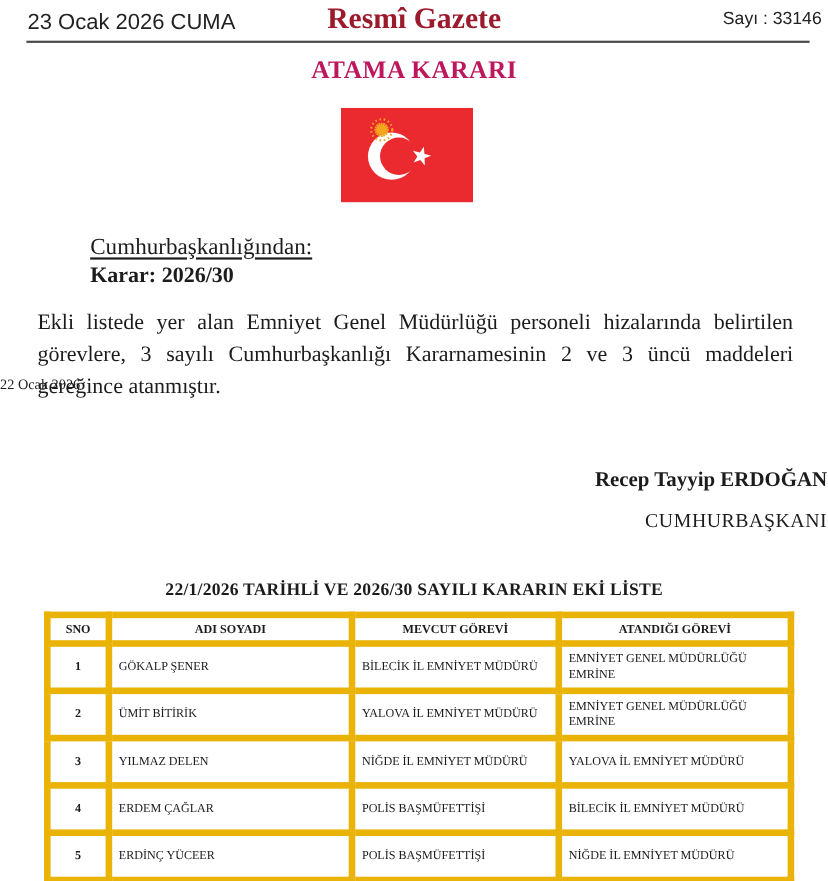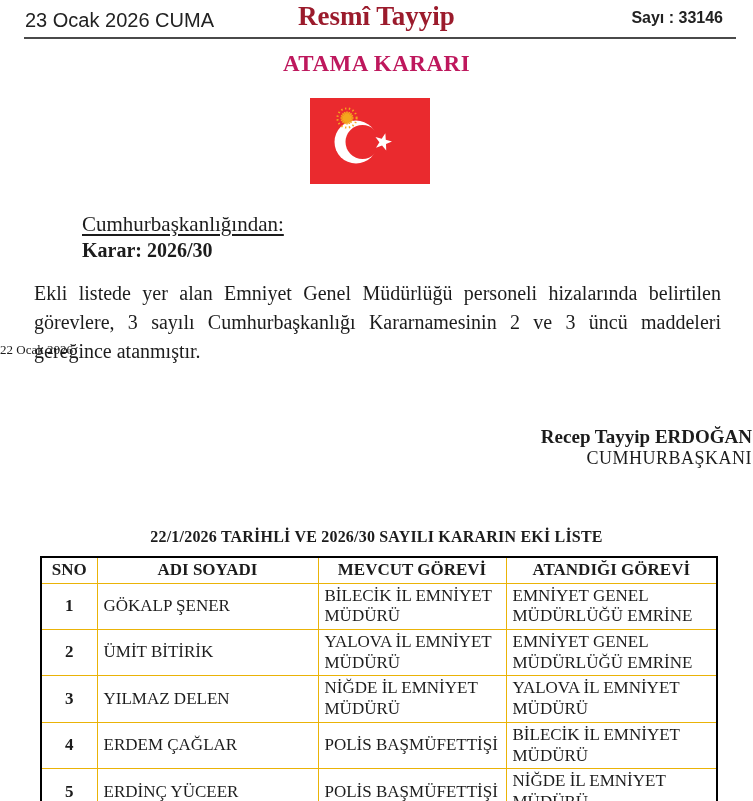--- a/index.html
+++ b/index.html
@@ -18,23 +18,23 @@
     font-size: 20px; color: #222;
   }
   .masthead-title {
     position: absolute; top: 1px; left: 0; right: 0;
     text-align: center;
     font-family: "Liberation Serif", serif;
     font-weight: bold; font-size: 27px;
     color: #9b1b2c;
   }
   .masthead-issue {
-    position: absolute; top: 9px; right: 30px;
+    position: absolute; top: 9px; right: 6px;
     font-family: "Liberation Sans", sans-serif;
-    font-size: 16px; color: #222; font-weight: bold;
+    font-size: 16px; color: #222;
   }
   .masthead-rule {
     position: absolute; top: 37px; left: 24px; right: 17px;
     border-top: 2px solid #4a4a4a;
   }
   
   .doc-heading {
     position: absolute; top: 51px; left: 0; right: 0;
     text-align: center;
     font-weight: bold; font-size: 23px;
@@ -65,53 +65,53 @@
   .body-date {
     position: absolute; top: 342px; left: 0; right: 0;
     text-align: left; font-size: 13px;
   }
   
   .sig-block {
     position: absolute; top: 426px; left: 400px; width: 352px;
     text-align: right;
   }
   .sig-name { font-size: 19px; font-weight: bold; }
-  .sig-title { font-size: 18px; letter-spacing: 0.5px; }
+  .sig-title { font-size: 18px; margin-top: 15px; letter-spacing: 0.5px; }
   
   .table-title {
     position: absolute; top: 528px; left: 0; right: 0;
     text-align: center; font-weight: bold; font-size: 16px;
     letter-spacing: 0.2px;
   }
   table.annex {
     position: absolute; top: 556px; left: 40px;
     width: 676px;
     border-collapse: collapse;
     table-layout: fixed;
     font-family: "Liberation Serif", serif;
   }
   table.annex th, table.annex td {
-    border: 1px solid #eab308;
-    font-size: 17px;
+    border: 6px solid #eab308;
+    font-size: 11px;
     vertical-align: middle;
   }
   table.annex { border: 2px solid #000; }
   table.annex thead th {
     font-weight: bold; text-align: center;
     height: 26px; padding: 1px 2px;
   }
   table.annex tbody td { height: 43px; padding: 2px 6px; line-height: 1.22; }
   table.annex td.c-sno { text-align: center; font-weight: bold; }
   table.annex td.c-name, table.annex td.c-cur, table.annex td.c-new { text-align: left; }
 </style>
 </head>
 <body>
 
 <div class="masthead-date">23 Ocak 2026 CUMA</div>
-<div class="masthead-title">Resmî Tayyip</div>
+<div class="masthead-title">Resmî Gazete</div>
 <div class="masthead-issue">Sayı : 33146</div>
 <div class="masthead-rule"></div>
 
 <div class="doc-heading">ATAMA KARARI</div>
 
 <div class="flag-wrap">
   <svg width="120" height="86" viewBox="0 0 120 86" xmlns="http://www.w3.org/2000/svg" aria-hidden="true">
     <rect x="0" y="0" width="120" height="86" fill="#ea2a2e"></rect>
 
     <circle cx="46" cy="44" r="21.5" fill="#ffffff"></circle>

